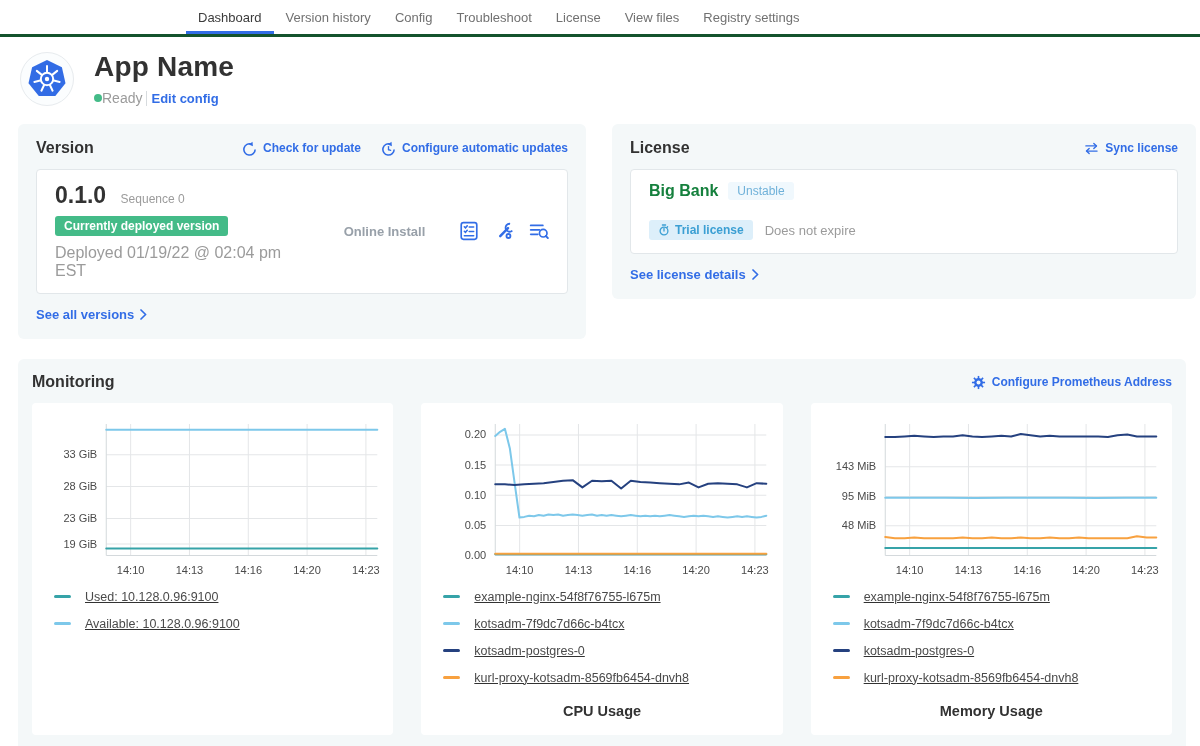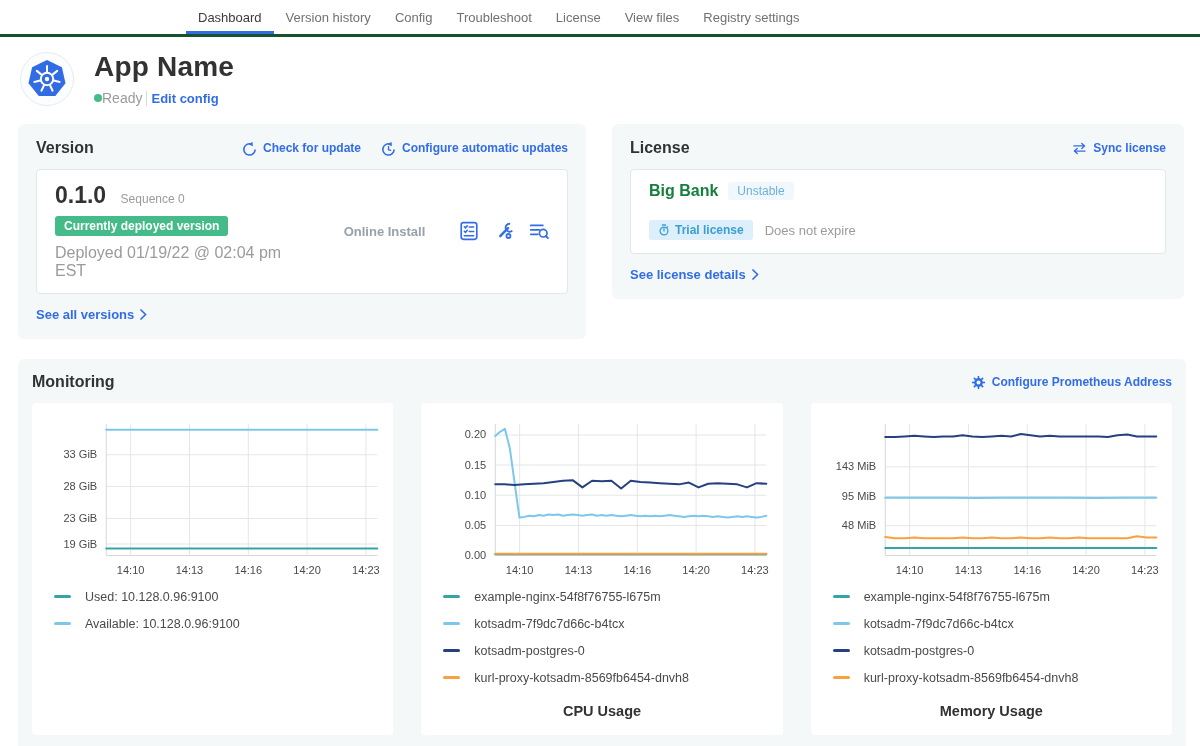--- a/index.html
+++ b/index.html
@@ -20,21 +20,21 @@
   .app-title { font-size:28px; font-weight:bold; letter-spacing:.2px; color:#323232; }
   .status-row { display:flex; align-items:center; gap:0; margin-top:7px; }
   .dot { width:8px; height:8px; border-radius:50%; background:#44bb88; }
   .status-text { font-size:14px; color:#9b9b9b; }
   .vdiv { width:1px; height:15px; background:#d7dbde; margin:0 4px; }
   a.blue-link { color:#326de6; font-size:12px; font-weight:bold; text-decoration:none;
     display:inline-flex; align-items:center; gap:6px; cursor:pointer; white-space:nowrap; }
   a.blue-link.md { font-size:13px; }
 
   
-  .cards-row { display:flex; gap:26px; padding:12px 16px 0 18px; align-items:flex-start; }
+  .cards-row { display:flex; gap:26px; padding:12px 4px 0 18px; align-items:flex-start; }
   .panel { background:#f4f8f9; border-radius:6px; padding:15px 18px 16px; }
   .panel.version { width:568px; flex:none; }
   .panel.license { flex:1; }
   .panel-head { display:flex; align-items:center; justify-content:space-between; }
   .panel-head h2 { font-size:16px; font-weight:bold; color:#323232; }
   .head-links { display:flex; gap:20px; align-items:center; }
   .inner-card { background:#fff; border:1px solid #e2e7ea; border-radius:4px;
     margin-top:12px; padding:12px 18px 13px; }
   .ver-inner { display:flex; align-items:center; }
   .ver-left { width:255px; flex:none; }
@@ -56,21 +56,21 @@
     color:#3b9fd3; background:#ddeffa; padding:3px 9px; border-radius:3px; }
   .expiry { font-size:13px; color:#9b9b9b; }
 
   
   .monitoring { margin:20px 14px 0 18px; background:#f4f8f9; border-radius:6px; padding:14px 14px 16px; }
   .charts-row { display:flex; gap:28px; margin-top:12px; }
   .chart-card { flex:1; background:#fff; border-radius:4px; padding:12px 10px 12px;
     display:flex; flex-direction:column; height:332px; }
   .chart-card svg.chart { width:100%; display:block; }
   .legend { margin:8px 0 0 12px; }
-  .legend-item { display:flex; align-items:center; gap:14px; margin-bottom:13px; }
+  .legend-item { display:flex; align-items:center; gap:14px; margin-bottom:13px;text-decoration:underline; }
   .legend-swatch { width:17px; height:3px; border-radius:2px; flex:none; }
   .legend-label { font-size:12.5px; color:#4a4a4a; }
   .chart-title { margin-top:auto; text-align:center; font-size:14.5px; font-weight:bold;
     color:#323232; padding-bottom:4px; }
 </style>
 </head>
 <body>
 
 <nav class="topnav">
   <div class="tab active">Dashboard</div>

